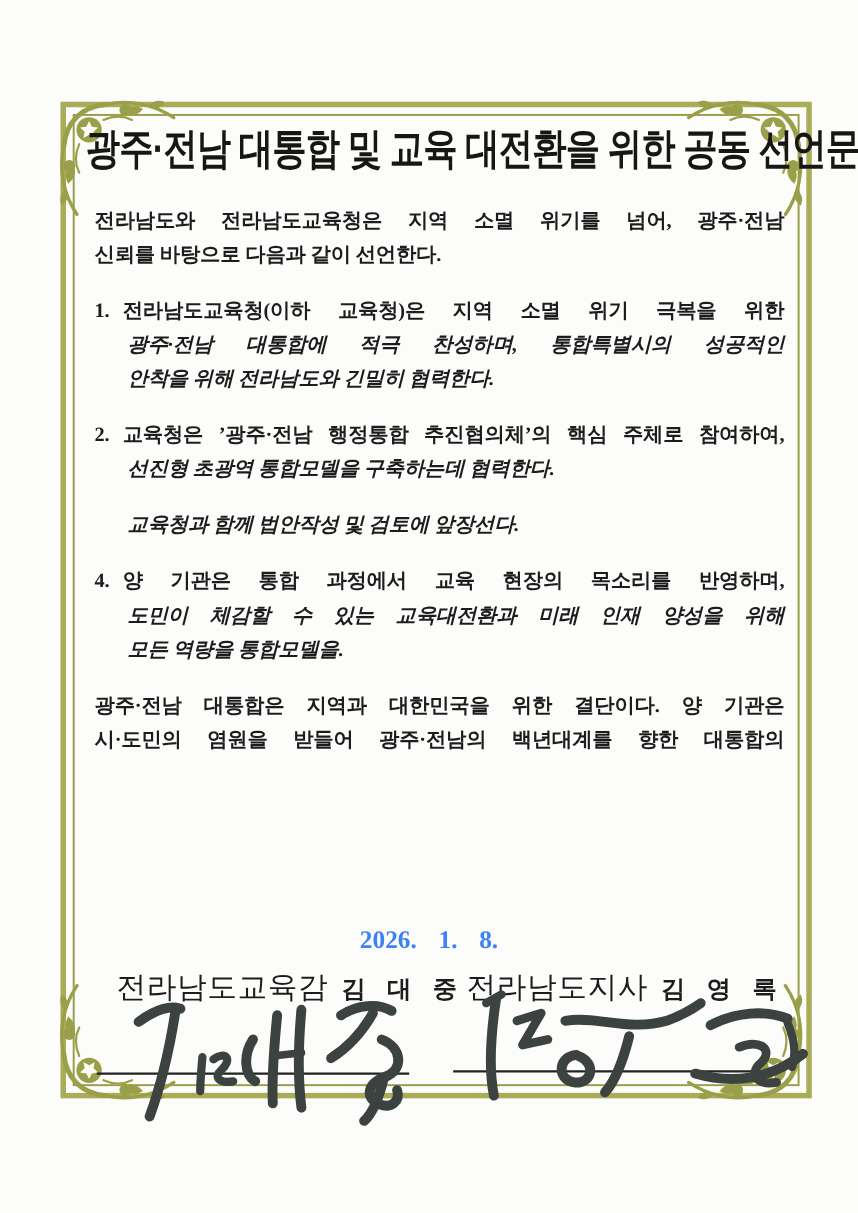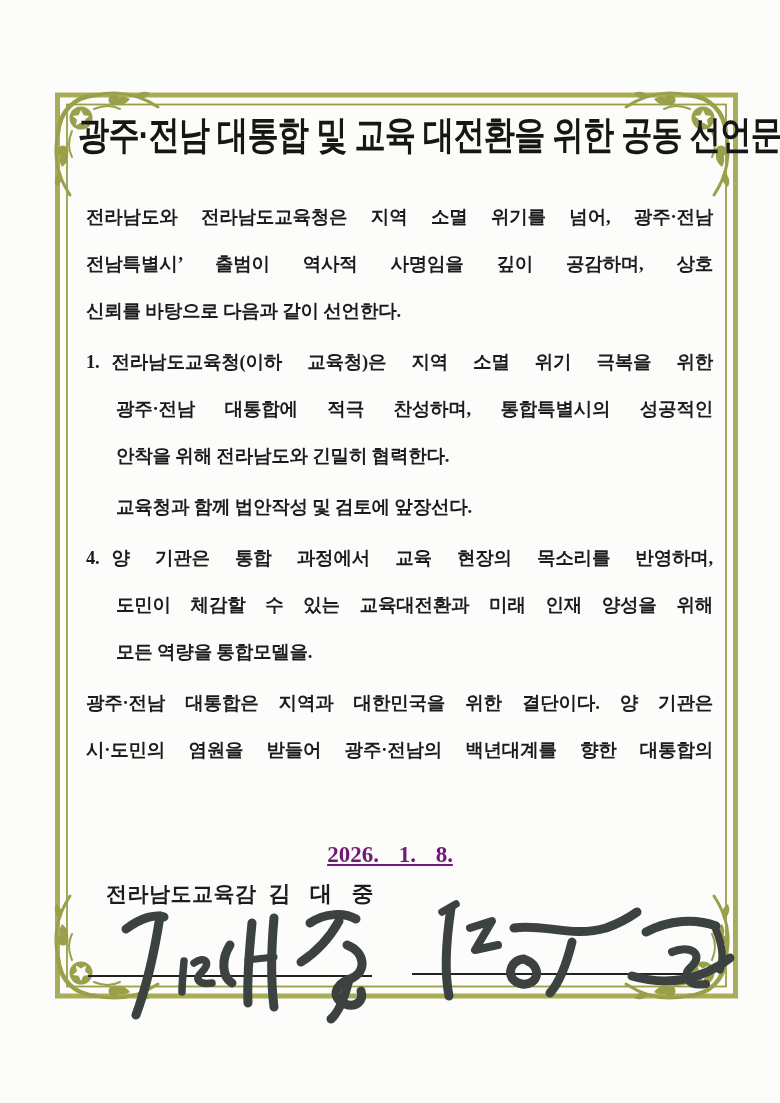--- a/index.html
+++ b/index.html
@@ -17,34 +17,34 @@
     color:#161614;white-space:nowrap;
     transform:scaleX(0.8);transform-origin:390px 50%;
   }
   .body-text{
     position:absolute;left:86px;top:186px;width:627px;z-index:2;
     font-size:18.5px;font-weight:600;line-height:31px;
     letter-spacing:-0.2px;
   }
   .para{margin:0 0 20px 0;}
   .para:last-child{margin-bottom:0;}
-  .line{text-align:justify;text-align-last:justify;word-break:keep-all;margin-top:16px;}
+  .line{text-align:justify;text-align-last:justify;word-break:keep-all;}
   .line.last{text-align:justify;text-align-last:left;}
-  .item-line.cont{padding-left:30px;}
+  .item-line.cont{padding-left:30px;font-style:italic;}
   .num{margin-right:12px;}
   .date-row{
     position:absolute;top:842px;left:0;width:780px;z-index:2;
     text-align:center;font-size:23px;font-weight:600;
-    word-spacing:14px;color:#701a75;text-decoration:underline;
+    word-spacing:14px;color:#3b82f6;
   }
   .signer-row{position:absolute;top:879px;left:0;width:780px;height:34px;z-index:2;}
   .signer{position:absolute;top:0;white-space:nowrap;}
   .signer.left{left:106px;}
   .signer.right{left:424px;}
-  .signer .s-title{font-size:21px;font-weight:700;letter-spacing:0.5px;}
+  .signer .s-title{font-size:27px;font-weight:400;letter-spacing:0.5px;}
   .signer .s-name{font-size:22px;font-weight:700;letter-spacing:7px;margin-left:12px;}
   .sig-svg{position:absolute;left:0;top:0;z-index:3;}
 </style>
 </head>
 <body>
 
 <div class="page">
 
   <svg class="frame-svg" width="780" height="1103" viewBox="0 0 780 1103" aria-hidden="true">
     <defs>
@@ -79,30 +79,33 @@
       <use href="#corner-orn" transform="translate(734,1004) scale(-1,-1)"></use>
     </g>
   </svg>
 
   <div class="doc-title">광주·전남 대통합 및 교육 대전환을 위한 공동 선언문</div>
 
   <div class="body-text">
 
     <div class="para">
       <div class="line">전라남도와 전라남도교육청은 지역 소멸 위기를 넘어, 광주·전남</div>
-      <div class="line">전남특별시’ 출범이 역사적 사명임을 깊이 공감하며, 상호</div>
       <div class="line last">신뢰를 바탕으로 다음과 같이 선언한다.</div>
     </div>
 
     <div class="para">
       <div class="line item-line"><span class="num">1.</span><span>전라남도교육청(이하 교육청)은 지역 소멸 위기 극복을 위한</span></div>
       <div class="line item-line cont">광주·전남 대통합에 적극 찬성하며, 통합특별시의 성공적인</div>
       <div class="line last item-line cont">안착을 위해 전라남도와 긴밀히 협력한다.</div>
     </div>
 
+    <div class="para">
+      <div class="line item-line"><span class="num">2.</span><span>교육청은 ’광주·전남 행정통합 추진협의체’의 핵심 주체로 참여하여,</span></div>
+      <div class="line last item-line cont">선진형 초광역 통합모델을 구축하는데 협력한다.</div>
+    </div>
 
     <div class="para">
       <div class="line last item-line cont">교육청과 함께 법안작성 및 검토에 앞장선다.</div>
     </div>
 
     <div class="para">
       <div class="line item-line"><span class="num">4.</span><span>양 기관은 통합 과정에서 교육 현장의 목소리를 반영하며,</span></div>
       <div class="line item-line cont">도민이 체감할 수 있는 교육대전환과 미래 인재 양성을 위해</div>
       <div class="line last item-line cont">모든 역량을 통합모델을.</div>
     </div>
@@ -111,20 +114,23 @@
       <div class="line">광주·전남 대통합은 지역과 대한민국을 위한 결단이다. 양 기관은</div>
       <div class="line">시·도민의 염원을 받들어 광주·전남의 백년대계를 향한 대통합의</div>
     </div>
   </div>
 
   <div class="date-row">2026. 1. 8.</div>
 
   <div class="signer-row">
     <div class="signer left">
       <span class="s-title">전라남도교육감</span><span class="s-name">김 대 중</span>
+    </div>
+    <div class="signer right">
+      <span class="s-title">전라남도지사</span><span class="s-name">김 영 록</span>
     </div>
   </div>
 
   <svg class="sig-svg" width="780" height="1103" viewBox="0 0 780 1103" aria-hidden="true">
     <line x1="88" y1="976" x2="372" y2="976" stroke="#222" stroke-width="2.2"></line>
     <line x1="412" y1="974" x2="702" y2="974" stroke="#222" stroke-width="2.2"></line>
 
     <g stroke="#3c4240" fill="none" stroke-linecap="round" stroke-linejoin="round" stroke-width="9">
       <g transform="translate(98,905)">
         <path d="M28,24 C44,12 58,9 66,12"></path>

